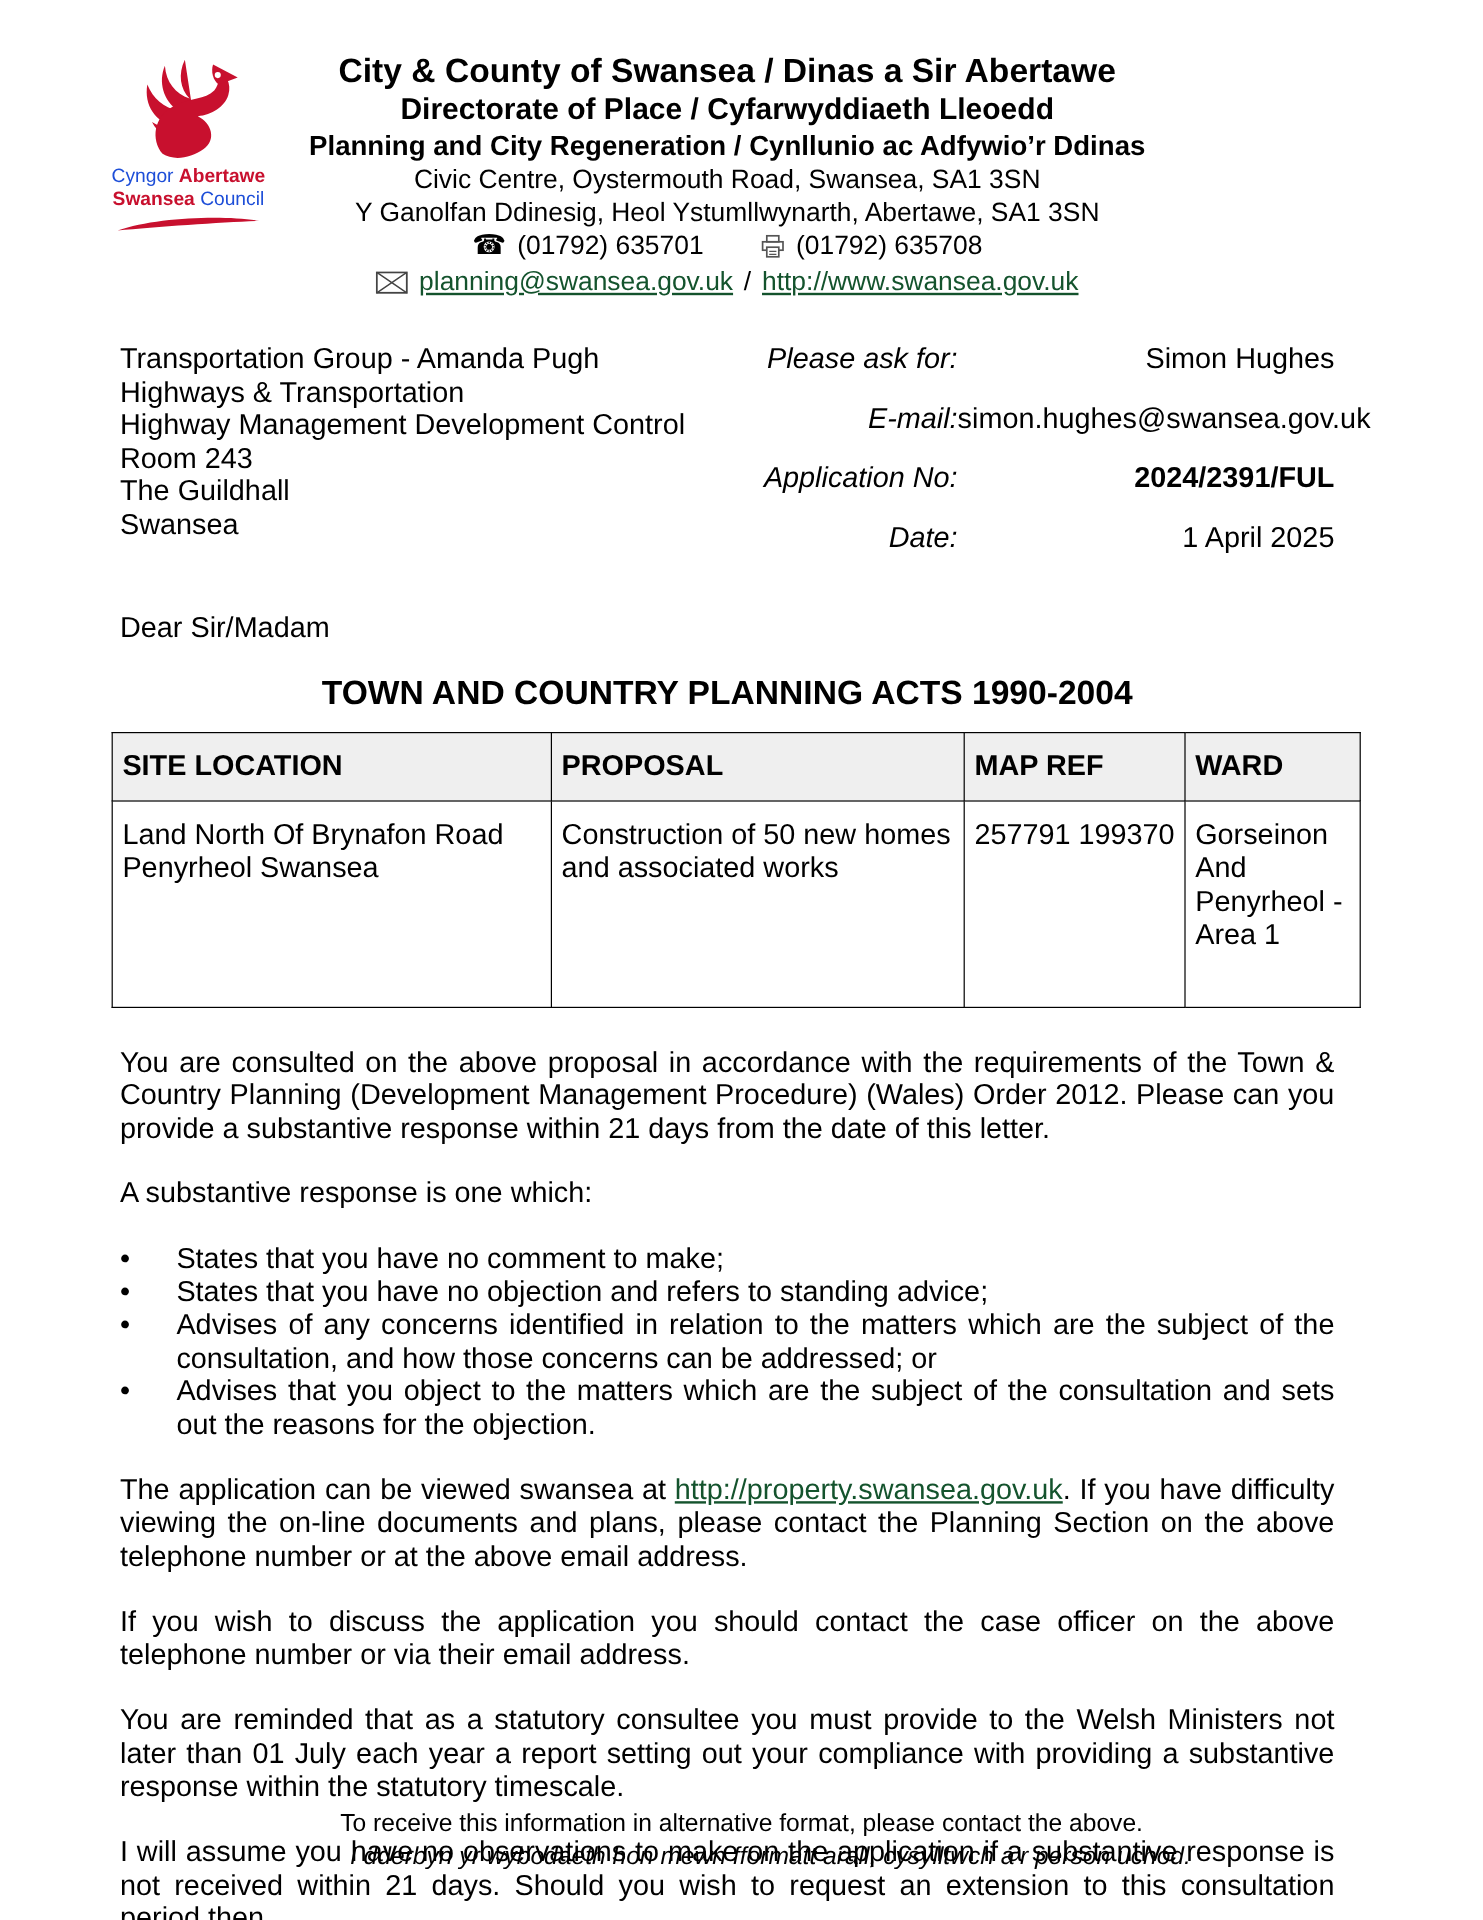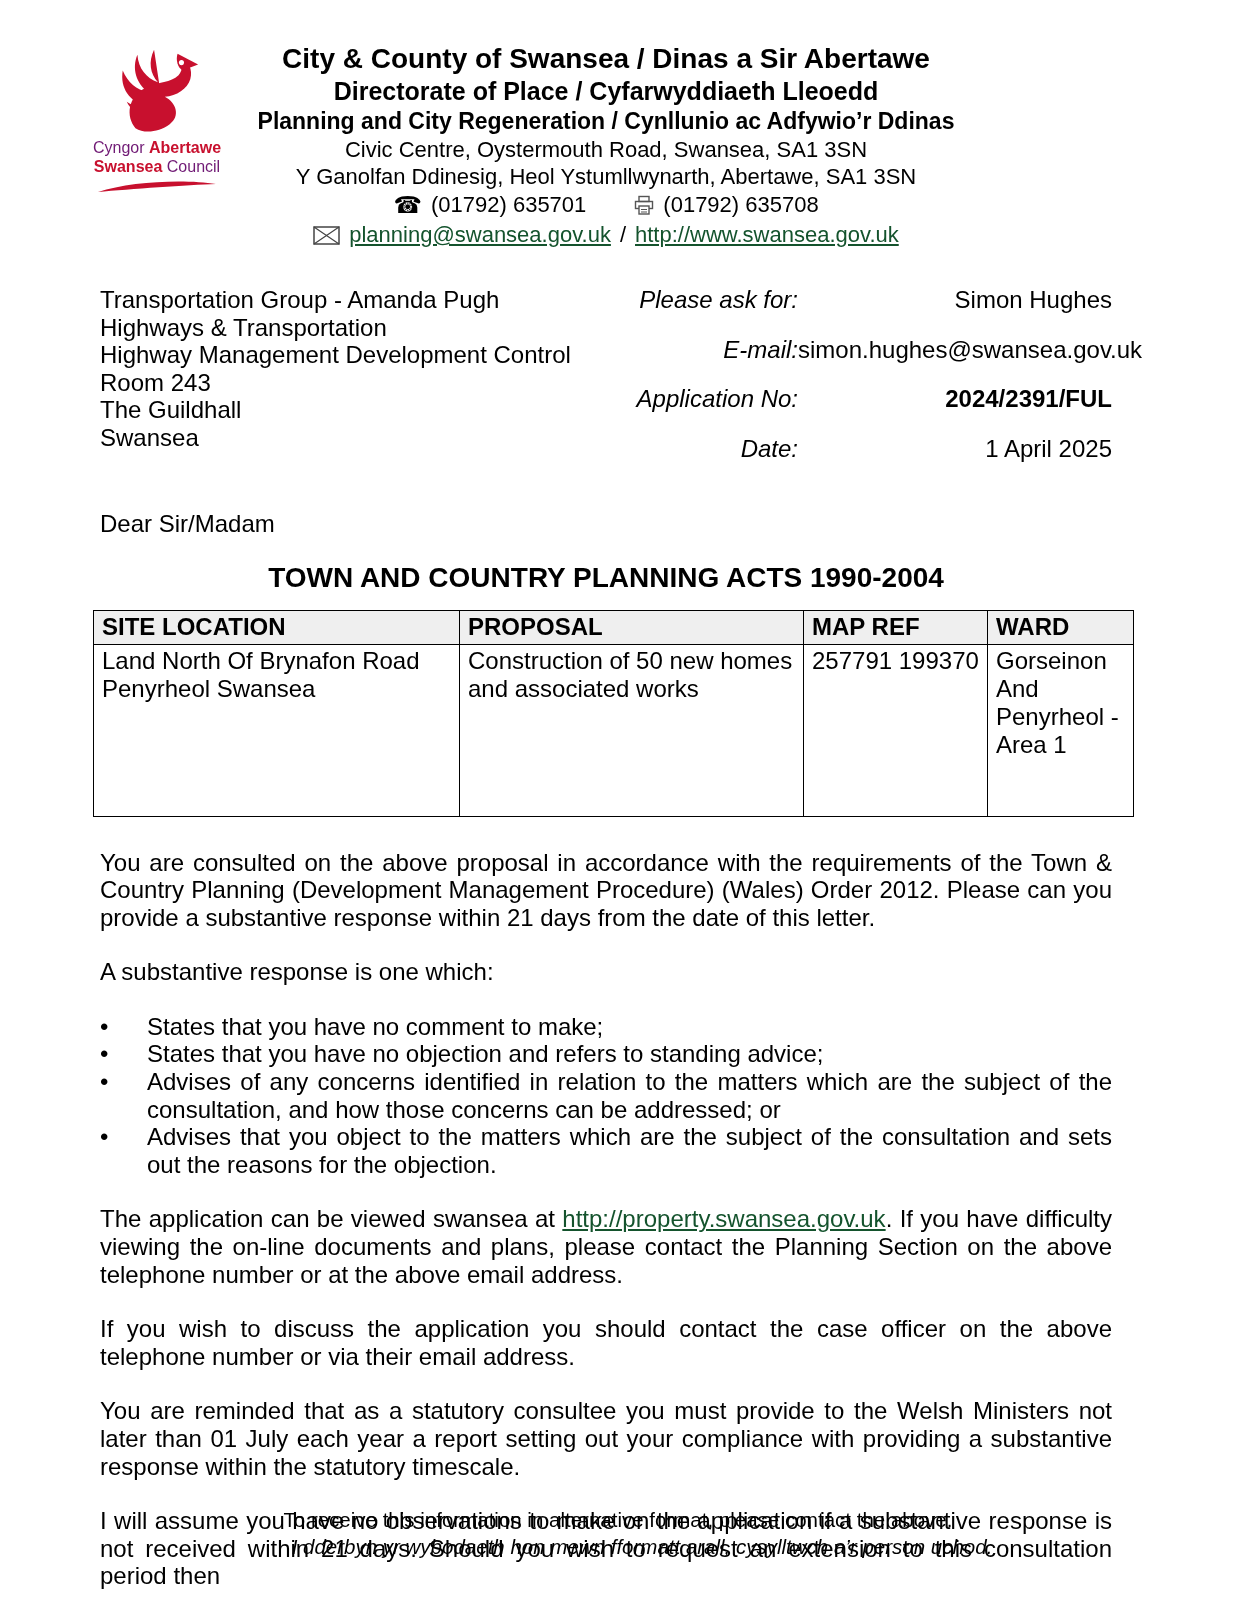--- a/index.html
+++ b/index.html
@@ -16,21 +16,21 @@
   .content { padding: 42px 124px 0 100px; }
 
   
   .letterhead { position: relative; text-align: center; }
   .logo {
     position: absolute; left: -10px; top: 2px; width: 134px;
     text-align: center;
   }
   .logo-bird { display: block; margin: 0 auto 2px auto; }
   .logo-line { font-size: 16px; line-height: 19px; white-space: nowrap; }
-  .logo-gray { color: #701a75; margin-top: 21px; }
+  .logo-gray { color: #1d4ed8; margin-top: 21px; }
   .logo-red  { color: #C8102E; font-weight: bold; }
   .logo-swoosh { display: block; margin: 3px auto 0 auto; }
 
   .lh-title { font-size: 28px; font-weight: bold; line-height: 34px; }
   .lh-sub   { font-size: 25px; font-weight: bold; line-height: 31px; }
   .lh-dept  { font-size: 23px; font-weight: bold; line-height: 29px; }
   .lh-addr  { font-size: 22px; line-height: 27px; }
   .lh-row   { display: flex; justify-content: center; align-items: center;
               font-size: 22px; line-height: 30px; gap: 9px; }
   .lh-gap   { display: inline-block; width: 30px; }
@@ -49,21 +49,21 @@
 
   
   .salutation { margin-top: 26px; font-size: 24px; line-height: 27.5px; }
   .act-title  { margin-top: 26px; font-size: 28px; font-weight: bold;
                 text-align: center; line-height: 28px; }
 
   table.site { border-collapse: collapse; table-layout: fixed;
                width: 1040px; margin: 18px 0 0 -7px; }
   table.site th, table.site td {
     border: 1px solid #000; text-align: left; vertical-align: top;
-    font-size: 24px; padding: 2px 8px; line-height: 28px;
+    font-size: 24px; padding: 14px 8px; line-height: 28px;
   }
   table.site th { background: #EFEFEF; height: 34px; }
   table.site td { height: 172px; white-space: pre-line; }
 
   p.para { font-size: 24px; line-height: 27.6px; text-align: justify;
            margin-top: 27px; }
   p.para.first { margin-top: 32px; }
 
   ul.bullets { list-style: none; margin-top: 27px;
                font-size: 24px; line-height: 27.6px; }

